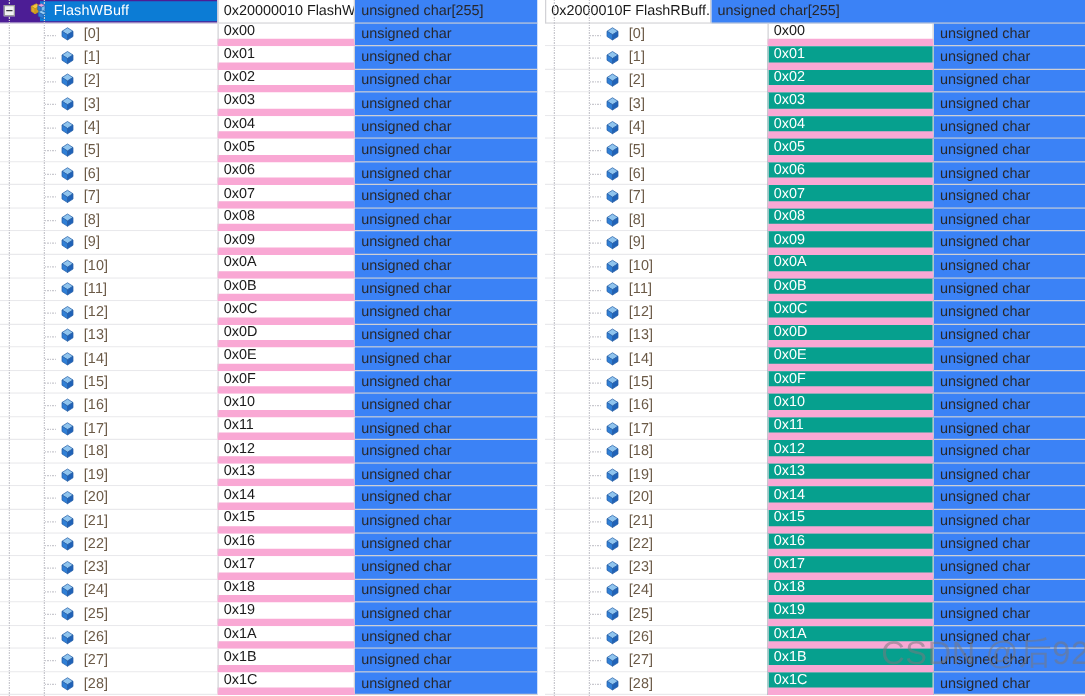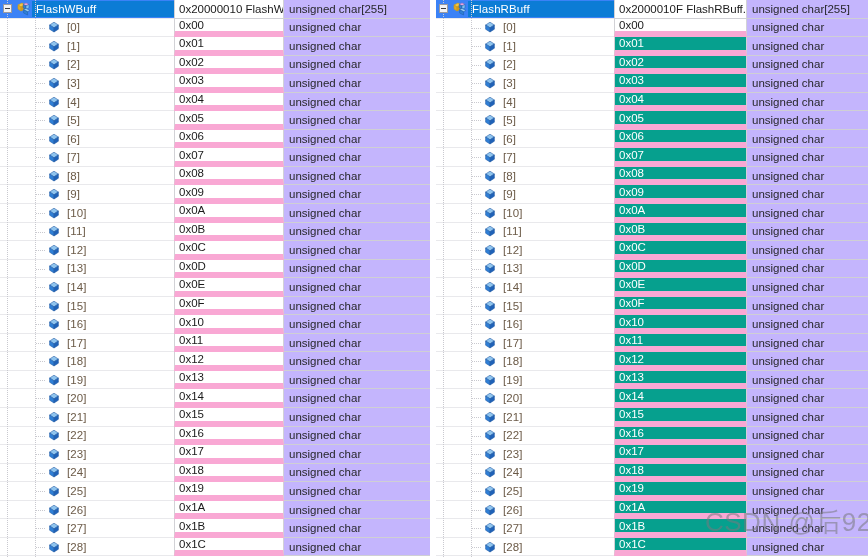--- a/index.html
+++ b/index.html
@@ -86,33 +86,34 @@
     background: #06a08e;
     color: #ffffff;
   }
 
   
   .c-type {
     box-sizing: border-box;
     display: flex;
     align-items: center;
     padding-left: 5px;
-    background: #c4b5fd;
+    background: #3b82f6;
     border-bottom: 1px solid #cfcfd4;
     overflow: hidden;
     white-space: nowrap;
     font-size: 11.5px;
     color: #27272b;
     flex: 1 1 auto;
   }
 
   
   .row-header .c-name {
-    background: #3b82f6;
+    background: #4c1d95;
     border-bottom: 1px solid #e9e9ec;
+    padding-left: 7px;
   }
   .sel-band {
     position: absolute;
     left: 32px;
     top: 1px;
     right: 0;
     height: 16px;
     background: #0c7cd5;
   }
   .row-header .name-text {
@@ -678,37 +679,20 @@
       </div>
   </div>
 
   <div class="panel-gap"></div>
 
   <div class="panel" id="panel-right">
     <div class="grid">
         <div class="vline"></div>
         <div class="vline-2"></div>
         <div class="row row-header">
-          <div class="c-name">
-            <span class="twisty"></span>
-            <span class="sel-band"></span>
-            <span class="ico ico-root">
-              <svg width="16" height="16" viewBox="0 0 16 16">
-                <path d="M3 4 L7 2 L10 4 L6 6 Z" fill="#f5c542" stroke="#c99c16" stroke-width="0.6"></path>
-                <path d="M3 4 L3 8 L6 10 L6 6 Z" fill="#e0a92c" stroke="#c99c16" stroke-width="0.6"></path>
-                <path d="M6 6 L10 4 L10 8 L6 10 Z" fill="#cf9a22" stroke="#c99c16" stroke-width="0.6"></path>
-                <path d="M11 2 L14 3.4 L11 4.8 L8.2 3.4 Z" fill="#e8a6e0" stroke="#b06aa8" stroke-width="0.5"></path>
-                <path d="M8.2 3.4 L8.2 7 L11 8.4 L11 4.8 Z" fill="#2f7fd6" stroke="#1d5fa8" stroke-width="0.5"></path>
-                <path d="M11 4.8 L14 3.4 L14 7 L11 8.4 Z" fill="#7fc0f0" stroke="#1d5fa8" stroke-width="0.5"></path>
-                <path d="M8.6 8.6 L12.6 10.6 L12.6 14 L8.6 12 Z" fill="#2f7fd6" stroke="#1d5fa8" stroke-width="0.5"></path>
-                <path d="M8.6 8.6 L12.6 10.6 L15 9.4 L11 7.4 Z" fill="#9ad0f5" stroke="#1d5fa8" stroke-width="0.5"></path>
-              </svg>
-            </span>
-            <span class="name-text">FlashRBuff</span>
-          </div>
           <div class="c-value">0x2000010F FlashRBuff...</div>
           <div class="c-type">unsigned char[255]</div>
         </div>
         <div class="row row-child">
           <div class="c-name">
             <span class="hstub"></span>
             <span class="ico ico-child">
               <svg width="16" height="16" viewBox="0 0 16 16">
                 <path d="M8 3.2 L12.4 6 L8 8.8 L3.6 6 Z" fill="#8fc4ee" stroke="#2a62a8" stroke-width="0.6"></path>
                 <path d="M3.6 6 L8 8.8 L8 13 L3.6 10.2 Z" fill="#2f7fd6" stroke="#2a62a8" stroke-width="0.6"></path>

